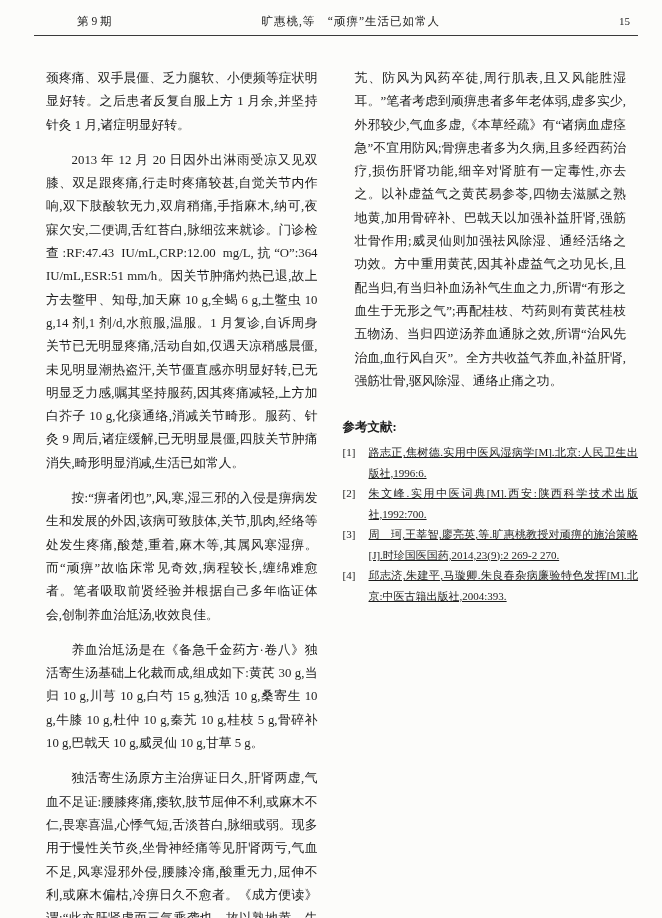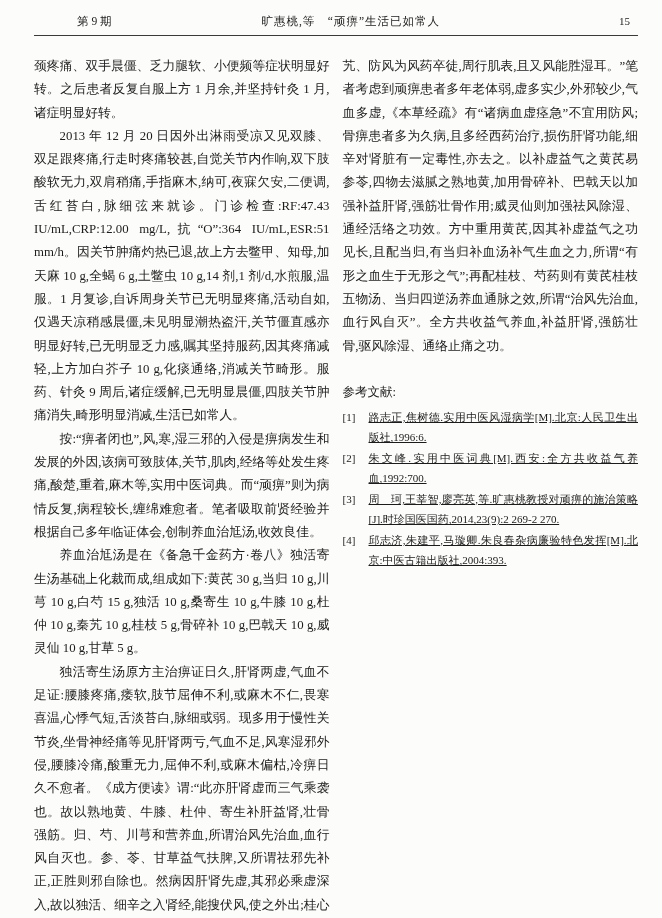--- a/index.html
+++ b/index.html
@@ -18,62 +18,62 @@
     display:flex;justify-content:space-between;align-items:baseline;
     font-size:11.5px;
     padding:2px 8px 6px 8px;
     border-bottom:1px solid #3a3a3a;
   }
   .header .issue{flex:0 0 auto;margin-left:35px;}
   .header .running-title{flex:1;text-align:center;letter-spacing:1px;}
   .header .page-num{flex:0 0 auto;font-size:11px;margin-left:29px;}
   .columns{display:flex;gap:13px;margin-top:19px;}
   .col{width:296px;font-size:12.8px;line-height:23.3px;text-align:justify;}
-  .col p{margin:0;text-indent:2em;}
+  .col p{margin:12px;text-indent:2em;}
   .col p.noindent{text-indent:0;}
   sup.cite{font-size:8.5px;line-height:0;}
   .refs{margin-top:24px;}
-  .refs-heading{font-weight:normal;font-size:12.5px;line-height:20px;margin-bottom:5px;text-indent:0;}
+  .refs-heading{font-weight:bold;font-size:12.5px;line-height:20px;margin-bottom:5px;text-indent:0;}
   .ref-item{display:flex;font-size:11px;line-height:20.5px;}
   .ref-label{flex:0 0 26px;}
   .ref-text{flex:1;text-align:justify;text-decoration:underline;}
 </style>
 </head>
 <body>
 
 <div class="page">
 
   <div class="header">
     <span class="issue">第 9 期</span>
     <span class="running-title">旷惠桃,等　“顽痹”生活已如常人</span>
     <span class="page-num">15</span>
   </div>
 
   <div class="columns">
 
     <div class="col">
       <p class="noindent">颈疼痛、双手晨僵、乏力腿软、小便频等症状明显好转。之后患者反复自服上方 1 月余,并坚持针灸 1 月,诸症明显好转。</p>
       <p>2013 年 12 月 20 日因外出淋雨受凉又见双膝、双足跟疼痛,行走时疼痛较甚,自觉关节内作响,双下肢酸软无力,双肩稍痛,手指麻木,纳可,夜寐欠安,二便调,舌红苔白,脉细弦来就诊。门诊检查:RF:47.43 IU/mL,CRP:12.00 mg/L,抗“O”:364 IU/mL,ESR:51 mm/h。因关节肿痛灼热已退,故上方去鳖甲、知母,加天麻 10 g,全蝎 6 g,土鳖虫 10 g,14 剂,1 剂/d,水煎服,温服。1 月复诊,自诉周身关节已无明显疼痛,活动自如,仅遇天凉稍感晨僵,未见明显潮热盗汗,关节僵直感亦明显好转,已无明显乏力感,嘱其坚持服药,因其疼痛减轻,上方加白芥子 10 g,化痰通络,消减关节畸形。服药、针灸 9 周后,诸症缓解,已无明显晨僵,四肢关节肿痛消失,畸形明显消减,生活已如常人。</p>
-      <p>按:“痹者闭也”,风,寒,湿三邪的入侵是痹病发生和发展的外因,该病可致肢体,关节,肌肉,经络等处发生疼痛,酸楚,重着,麻木等,实用中医词典。而“顽痹”则为病情反复,病程较长,缠绵难愈者。笔者吸取前贤经验并根据自己多年临证体会,创制养血治尪汤,收效良佳。</p>
+      <p>按:“痹者闭也”,风,寒,湿三邪的入侵是痹病发生和发展的外因,该病可致肢体,关节,肌肉,经络等处发生疼痛,酸楚,重着,麻木等,其属风寒湿痹。而“顽痹”故临床常见奇效,病程较长,缠绵难愈者。笔者吸取前贤经验并根据自己多年临证体会,创制养血治尪汤,收效良佳。</p>
       <p>养血治尪汤是在《备急千金药方·卷八》独活寄生汤基础上化裁而成,组成如下:黄芪 30 g,当归 10 g,川芎 10 g,白芍 15 g,独活 10 g,桑寄生 10 g,牛膝 10 g,杜仲 10 g,秦艽 10 g,桂枝 5 g,骨碎补 10 g,巴戟天 10 g,威灵仙 10 g,甘草 5 g。</p>
       <p>独活寄生汤原方主治痹证日久,肝肾两虚,气血不足证:腰膝疼痛,痿软,肢节屈伸不利,或麻木不仁,畏寒喜温,心悸气短,舌淡苔白,脉细或弱。现多用于慢性关节炎,坐骨神经痛等见肝肾两亏,气血不足,风寒湿邪外侵,腰膝冷痛,酸重无力,屈伸不利,或麻木偏枯,冷痹日久不愈者。《成方便读》谓:“此亦肝肾虚而三气乘袭也。故以熟地黄、牛膝、杜仲、寄生补肝益肾,壮骨强筋。归、芍、川芎和营养血,所谓治风先治血,血行风自灭也。参、苓、甘草益气扶脾,又所谓祛邪先补正,正胜则邪自除也。然病因肝肾先虚,其邪必乘虚深入,故以独活、细辛之入肾经,能搜伏风,使之外出;桂心能入肝肾血分而祛痰,秦</p>
     </div>
 
     <div class="col">
       <p class="noindent">艽、防风为风药卒徒,周行肌表,且又风能胜湿耳。”笔者考虑到顽痹患者多年老体弱,虚多实少,外邪较少,气血多虚,《本草经疏》有“诸病血虚痉急”不宜用防风;骨痹患者多为久病,且多经西药治疗,损伤肝肾功能,细辛对肾脏有一定毒性,亦去之。以补虚益气之黄芪易参苓,四物去滋腻之熟地黄,加用骨碎补、巴戟天以加强补益肝肾,强筋壮骨作用;威灵仙则加强祛风除湿、通经活络之功效。方中重用黄芪,因其补虚益气之功见长,且配当归,有当归补血汤补气生血之力,所谓“有形之血生于无形之气”;再配桂枝、芍药则有黄芪桂枝五物汤、当归四逆汤养血通脉之效,所谓“治风先治血,血行风自灭”。全方共收益气养血,补益肝肾,强筋壮骨,驱风除湿、通络止痛之功。</p>
 
       <div class="refs">
         <div class="refs-heading">参考文献:</div>
         <div class="ref-item">
           <span class="ref-label">[1]</span>
           <span class="ref-text">路志正,焦树德.实用中医风湿病学[M].北京:人民卫生出版社,1996:6.</span>
         </div>
         <div class="ref-item">
           <span class="ref-label">[2]</span>
-          <span class="ref-text">朱文峰.实用中医词典[M].西安:全方共收益气养血,1992:700.</span>
+          <span class="ref-text">朱文峰.实用中医词典[M].西安:陕西科学技术出版社,1992:700.</span>
         </div>
         <div class="ref-item">
           <span class="ref-label">[3]</span>
           <span class="ref-text">周　珂,王莘智,廖亮英,等.旷惠桃教授对顽痹的施治策略[J].时珍国医国药,2014,23(9):2 269-2 270.</span>
         </div>
         <div class="ref-item">
           <span class="ref-label">[4]</span>
           <span class="ref-text">邱志济,朱建平,马璇卿.朱良春杂病廉验特色发挥[M].北京:中医古籍出版社,2004:393.</span>
         </div>
       </div>

